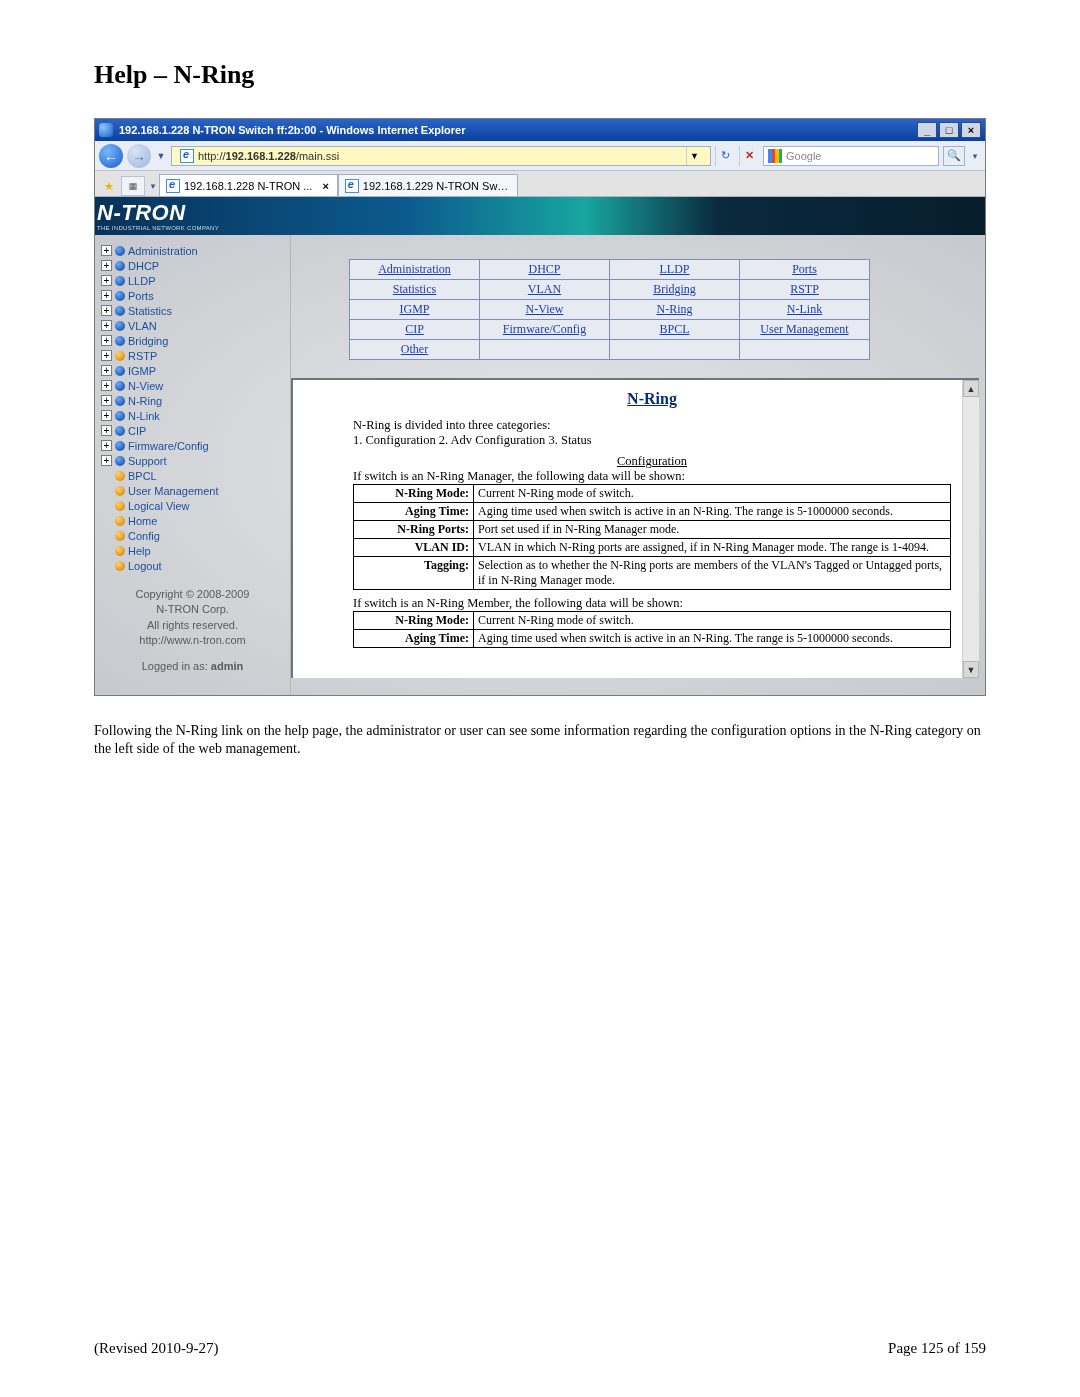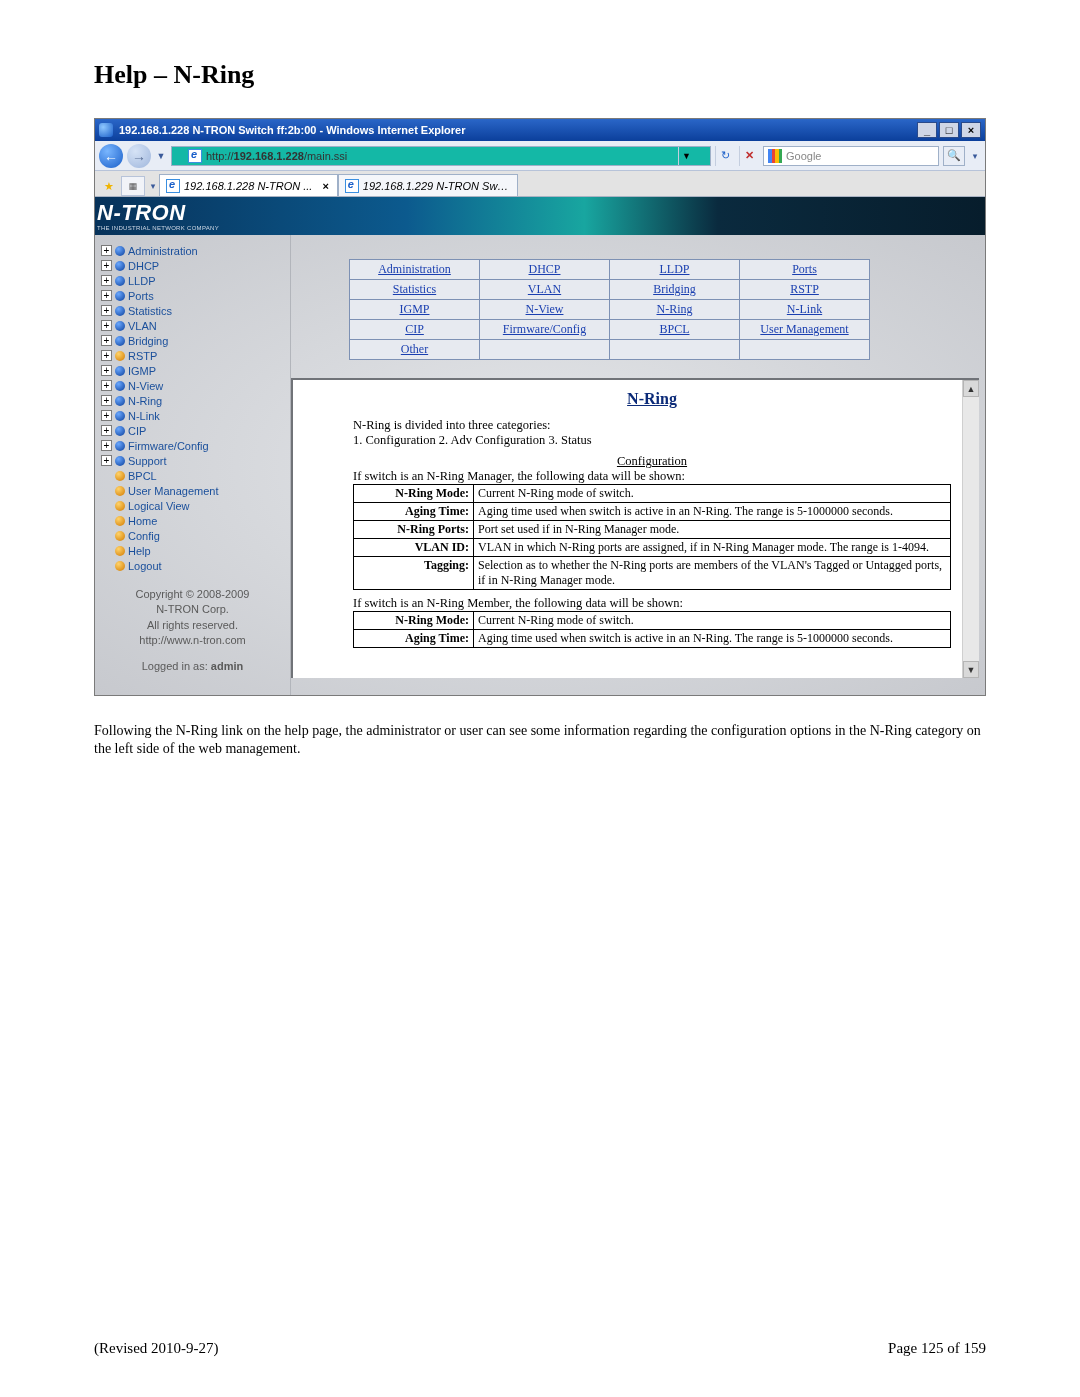--- a/index.html
+++ b/index.html
@@ -77,24 +77,24 @@
   .nav-fwd .nav-arrow { color:#5a6f96; }
   .dropdown-arrow {
     width: 12px; height: 24px;
     display:flex; align-items:center; justify-content:center;
     color:#3a5a9a; cursor:pointer;
     font-size:9px;
   }
   .url-box {
     flex:1 1 auto;
     height: 20px;
-    background:#14b8a6;
+    background:#fef9c3;
     border:1px solid #9fb0c8;
     display:flex; align-items:center;
-    padding:0 16px;
+    padding:0 8px;
     gap:4px;
   }
   .url-box .page-icon {
     width:14px; height:14px;
     background:#fff;
     border:1px solid #3a8fe0;
     position:relative;
   }
   .url-box .page-icon::after{
     content:"e"; position:absolute; top:-2px; left:2px;
@@ -158,21 +158,21 @@
   .tab .page-icon {
     width:14px; height:14px;
     background:#fff;
     border:1px solid #3a8fe0;
     position:relative; flex:0 0 auto;
   }
   .tab .page-icon::after{
     content:"e"; position:absolute; top:-2px; left:2px;
     color:#1a5fc9; font-style:italic; font-weight:bold; font-size:11px;
   }
-  .tab .tab-text { white-space:nowrap; overflow:hidden; text-overflow:ellipsis;font-style:italic; }
+  .tab .tab-text { white-space:nowrap; overflow:hidden; text-overflow:ellipsis; }
   .tab .tab-close { color:#000; font-weight:bold; margin-left:6px;}
   
   .app-body { background:#fff; }
   .banner {
     height:38px;
     background: linear-gradient(to right, #07325a 0%, #0c5a8e 35%, #18a6a0 55%, #0a2a3e 70%, #071d2c 100%);
     display:flex; align-items:center;
     padding-left:2px;
   }
   .logo {

